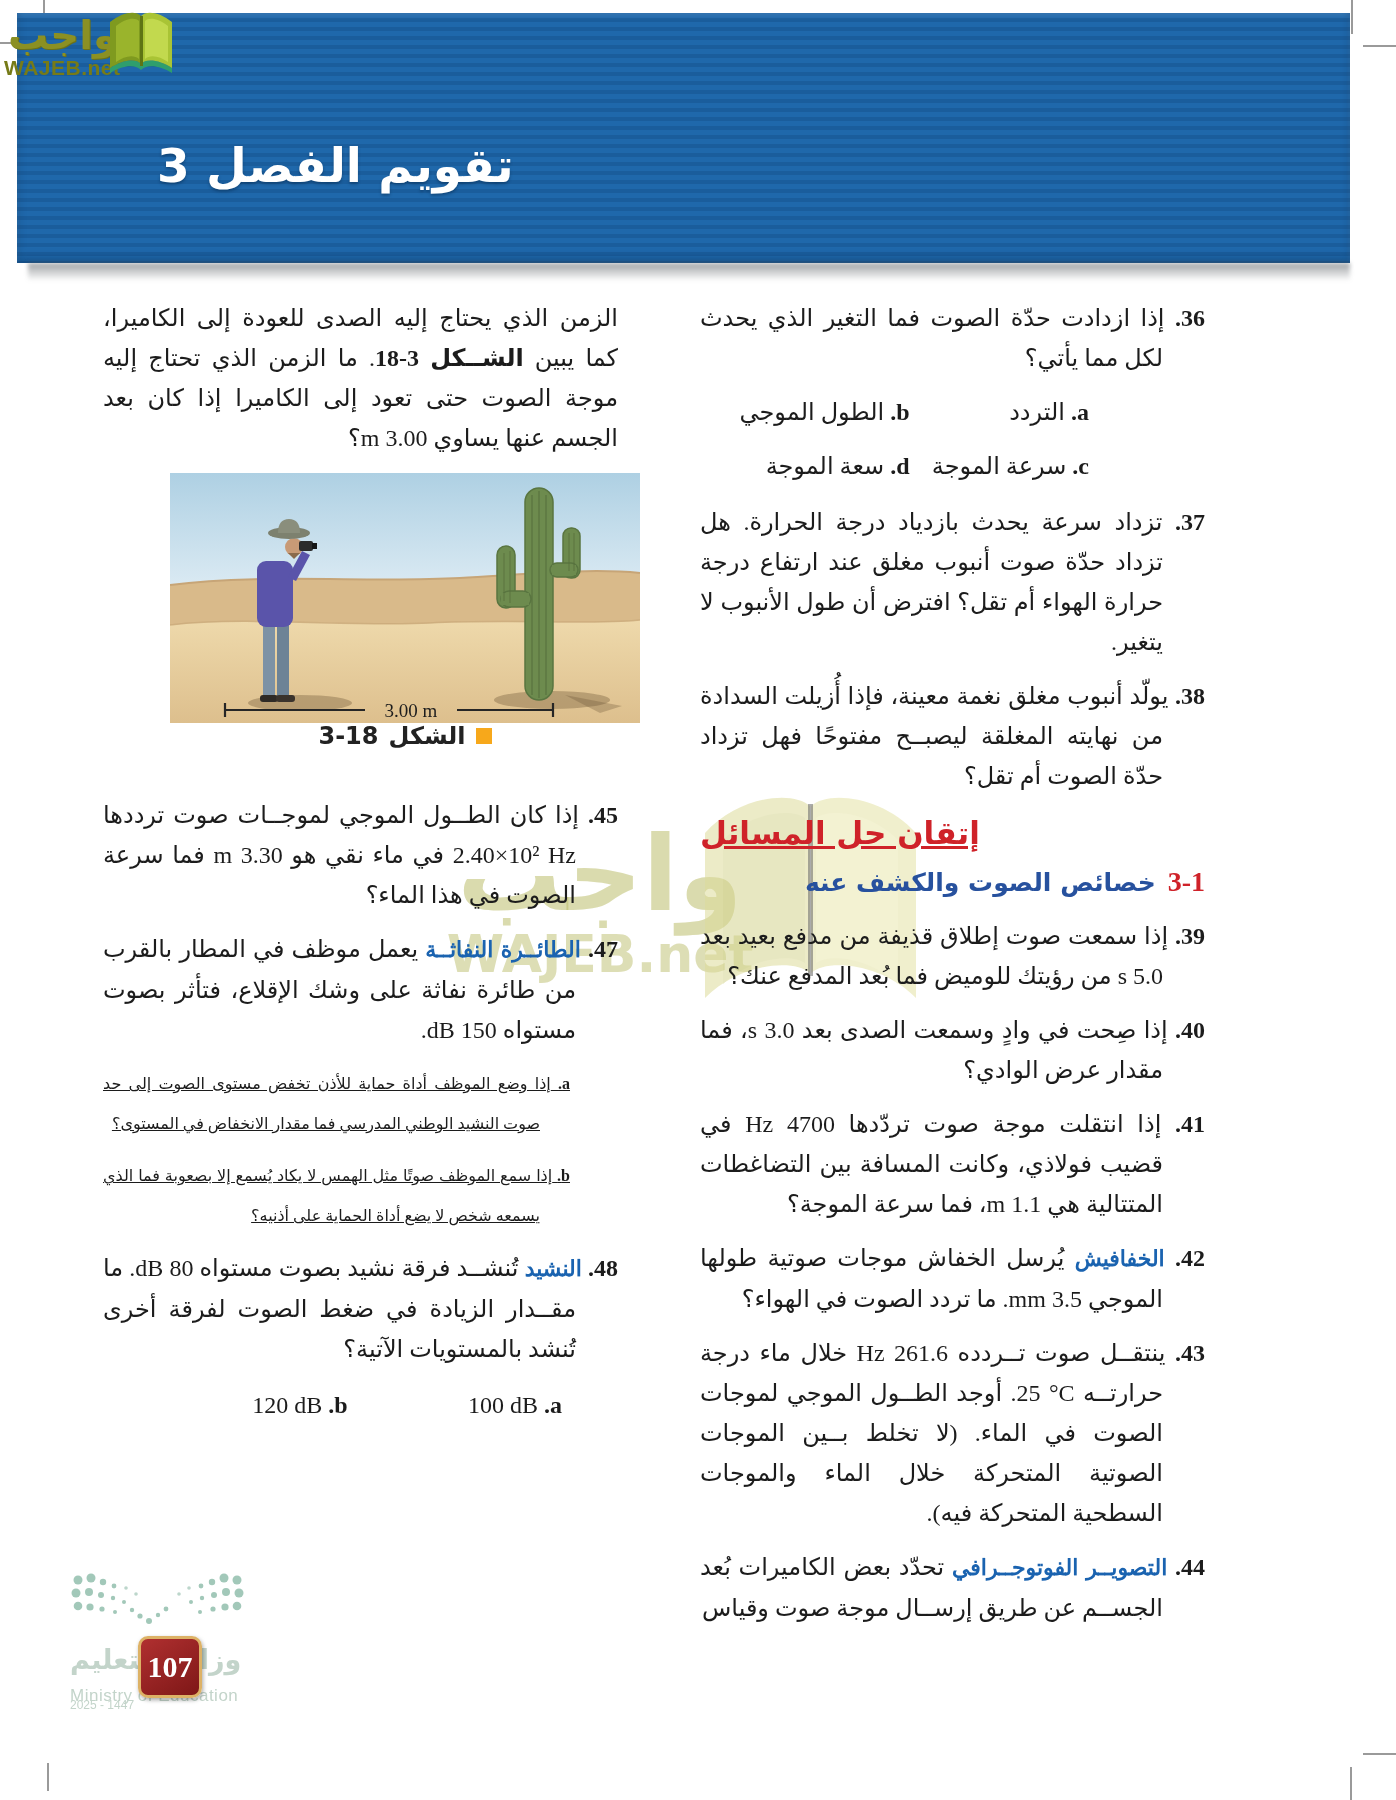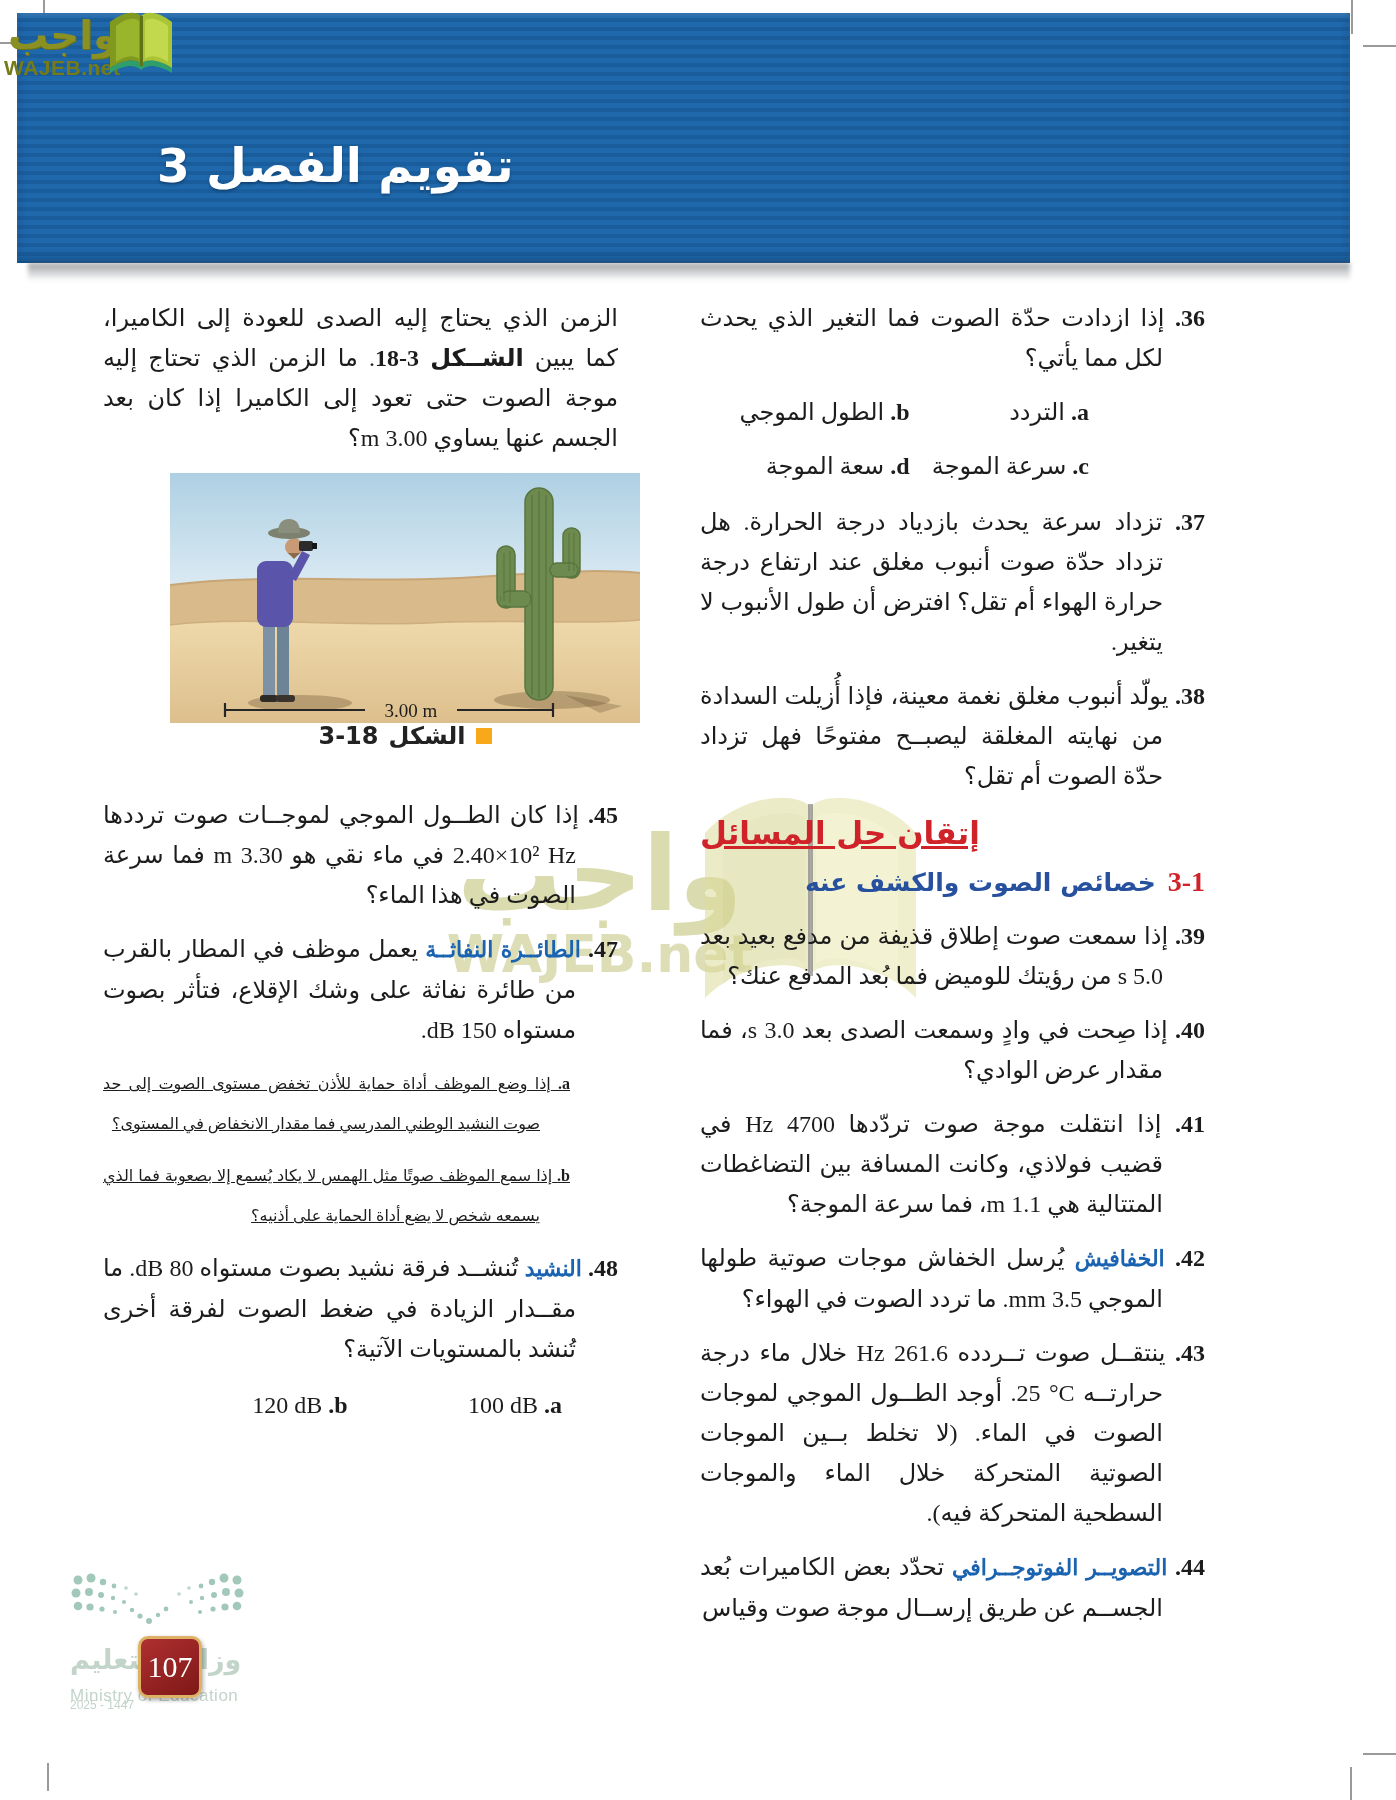--- a/index.html
+++ b/index.html
@@ -64,21 +64,21 @@
   .ministry{position:absolute;left:60px;top:1570px;width:260px;height:200px;z-index:2;}
   .min-ar{position:absolute;left:10px;top:74px;width:180px;font-family:"DejaVu Sans",sans-serif;
      font-weight:bold;font-size:27px;color:#c3d4ca;direction:rtl;text-align:left;}
   .min-en{position:absolute;left:10px;top:116px;font-family:"Liberation Sans",sans-serif;
      font-size:17px;color:#c3d4ca;letter-spacing:.5px;}
   .min-years{position:absolute;left:10px;top:128px;font-family:"Liberation Sans",sans-serif;
      font-size:12px;color:#c3d4ca;}
   .badge{position:absolute;left:78px;top:66px;width:58px;height:56px;border-radius:10px;
      background:linear-gradient(145deg,#b03030,#7e1717);border:3px solid #ddb266;
      box-shadow:1px 2px 4px rgba(0,0,0,.35);display:flex;align-items:center;justify-content:center;
-     color:#fff;font-weight:normal;font-size:30px;font-family:"Liberation Serif",serif;z-index:3;}
+     color:#fff;font-weight:bold;font-size:30px;font-family:"Liberation Serif",serif;z-index:3;}
 </style>
 </head>
 <body>
 
 <div class="cropmark" style="left:0;top:42px;width:28px;height:2px;"></div>
 <div class="cropmark" style="left:43px;top:0;width:2px;height:40px;"></div>
 <div class="cropmark" style="left:1351px;top:0;width:2px;height:34px;"></div>
 <div class="cropmark" style="left:1363px;top:45px;width:33px;height:2px;"></div>
 <div class="cropmark" style="left:47px;top:1763px;width:2px;height:28px;"></div>
 <div class="cropmark" style="left:1363px;top:1753px;width:33px;height:2px;"></div>

